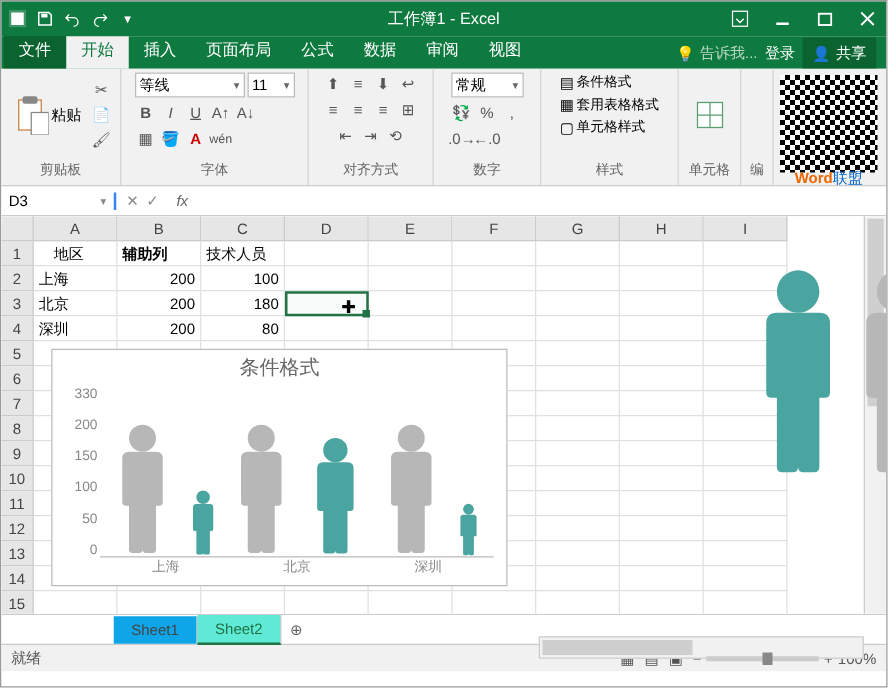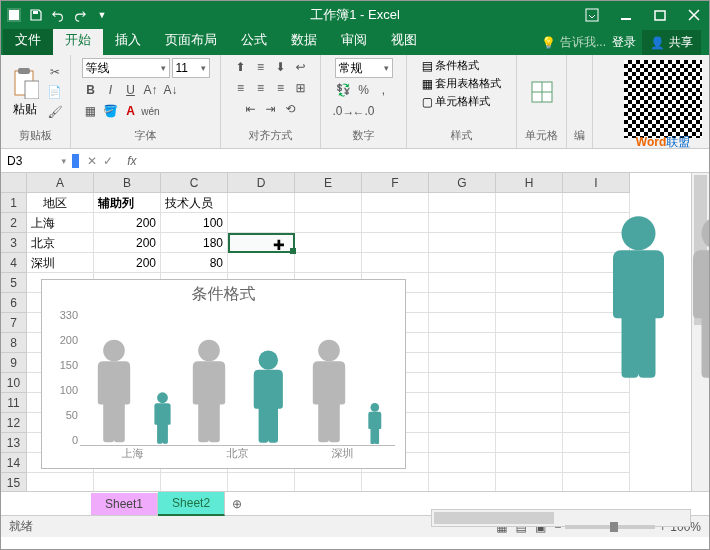--- a/index.html
+++ b/index.html
@@ -14,31 +14,31 @@
 .tab{padding:6px 12px;font-size:13px;cursor:pointer}
 .tab.file{background:#0b632f;margin-left:2px}
 .tab.active{background:#f1f1f1;color:#0f7a40}
 .ribbon-right{margin-left:auto;display:flex;align-items:center;gap:6px;padding-right:8px}
 .tell{color:#b8d8c2;display:flex;align-items:center;gap:4px}
 .share{background:#0b632f;padding:4px 8px;display:flex;align-items:center;gap:4px}
 .ribbon{height:94px;background:#f1f1f1;display:flex;border-bottom:1px solid #ccc;position:relative}
 .group{border-right:1px solid #d4d4d4;padding:3px 6px;display:flex;flex-direction:column;justify-content:space-between;align-items:center}
 .group-label{font-size:11px;color:#666;text-align:center;padding:2px 0}
 .group-body{flex:1;display:flex;align-items:center;gap:3px}
-.big-btn{display:flex;flex-direction:column;align-items:center;gap:2px;padding:2px 4px}
+.big-btn{display:flex;flex-direction:row;align-items:center;gap:2px;padding:2px 4px}
 .stack{display:flex;flex-direction:column;gap:2px}
 .mini{width:18px;height:18px;display:flex;align-items:center;justify-content:center;color:#555;border:1px solid transparent}
 .combo{height:20px;border:1px solid #bbb;background:#fff;display:flex;align-items:center;padding:0 3px;font-size:12px}
 .combo .dd{margin-left:auto;font-size:9px;color:#666}
 .row{display:flex;gap:2px;align-items:center}
 .qr{width:78px;height:78px;background:repeating-conic-gradient(#000 0 25%,#fff 0 50%) 0 0/8px 8px;position:relative;margin:3px}
 .qr-cap{position:absolute;bottom:-10px;font-size:10px;color:#06c;width:100%;text-align:center}
 .qr-cap b{color:#e60}
 .namebox{height:24px;background:#fff;border-bottom:1px solid #ccc;display:flex;align-items:center}
-.nb-cell{width:78px;border-right:7px solid #3b82f6;padding:0 6px;display:flex;align-items:center}
+.nb-cell{width:92px;border-right:2px solid #3b82f6;padding:0 6px;display:flex;align-items:center}
 .nb-cell .dd{margin-left:auto;font-size:9px;color:#888}
 .fx-btns{display:flex;gap:6px;padding:0 8px;color:#888}
 .fx{padding:0 6px;color:#666;font-style:italic}
 .grid-wrap{position:relative;height:318px;background:#fff;display:flex}
 .grid-main{flex:1;overflow:hidden;position:relative}
 .corner{position:absolute;left:0;top:0;width:26px;height:20px;background:#e6e6e6;border-right:1px solid #ccc;border-bottom:1px solid #ccc;z-index:3}
 .col-heads{position:absolute;left:26px;top:0;right:0;height:20px;display:flex;z-index:2}
 .ch{background:#e6e6e6;border-right:1px solid #ccc;border-bottom:1px solid #ccc;text-align:center;line-height:20px;color:#444}
 .row-heads{position:absolute;left:0;top:20px;width:26px;z-index:2}
 .rh{height:20px;background:#e6e6e6;border-right:1px solid #ccc;border-bottom:1px solid #ccc;text-align:center;line-height:20px;color:#444}
@@ -53,21 +53,21 @@
 .chart-title{text-align:center;font-size:16px;color:#666;padding:4px 0}
 .chart-area{position:relative;height:155px;margin:0 10px 0 38px}
 .y-axis{position:absolute;left:-30px;top:0;bottom:18px;width:28px;display:flex;flex-direction:column;justify-content:space-between}
 .y-tick{font-size:11px;color:#888;text-align:right}
 .x-axis{position:absolute;bottom:0;left:0;right:0;height:18px;display:flex}
 .x-tick{flex:1;text-align:center;font-size:11px;color:#888}
 .bars{position:absolute;left:0;right:0;top:0;bottom:18px;display:flex;border-bottom:1px solid #bbb}
 .bar-group{flex:1;display:flex;align-items:flex-end;justify-content:center;gap:8px}
 .person-big{position:absolute;right:28px;top:24px;z-index:5}
 .sheet-tabs{height:24px;background:#fff;border-top:1px solid #ccc;display:flex;align-items:center;padding-left:90px}
-.stab{padding:4px 14px;border-right:1px solid #ccc;color:#444;background:#f0abfc}
+.stab{padding:4px 14px;border-right:1px solid #ccc;color:#444;background:#0ea5e9}
 .stab.active{background:#5eead4;border-bottom:2px solid #217346;color:#217346}
 .stab-add{width:24px;text-align:center;color:#666}
 .hscroll{position:absolute;right:18px;bottom:22px;height:18px;width:260px;background:#f1f1f1;border:1px solid #ccc;display:flex}
 .hscroll .thumb{width:120px;background:#cfcfcf;margin:2px}
 .vscroll{position:absolute;right:0;top:0;bottom:0;width:18px;background:#f1f1f1;border-left:1px solid #ccc}
 .vscroll .thumb{height:150px;background:#cfcfcf;margin:2px}
 .status{height:22px;background:#f1f1f1;border-top:1px solid #ccc;display:flex;align-items:center;padding:0 8px;color:#555}
 .status-right{margin-left:auto;display:flex;align-items:center;gap:8px}
 .zoom{display:flex;align-items:center;gap:4px}
 .zoom-bar{width:90px;height:4px;background:#ccc;position:relative}

